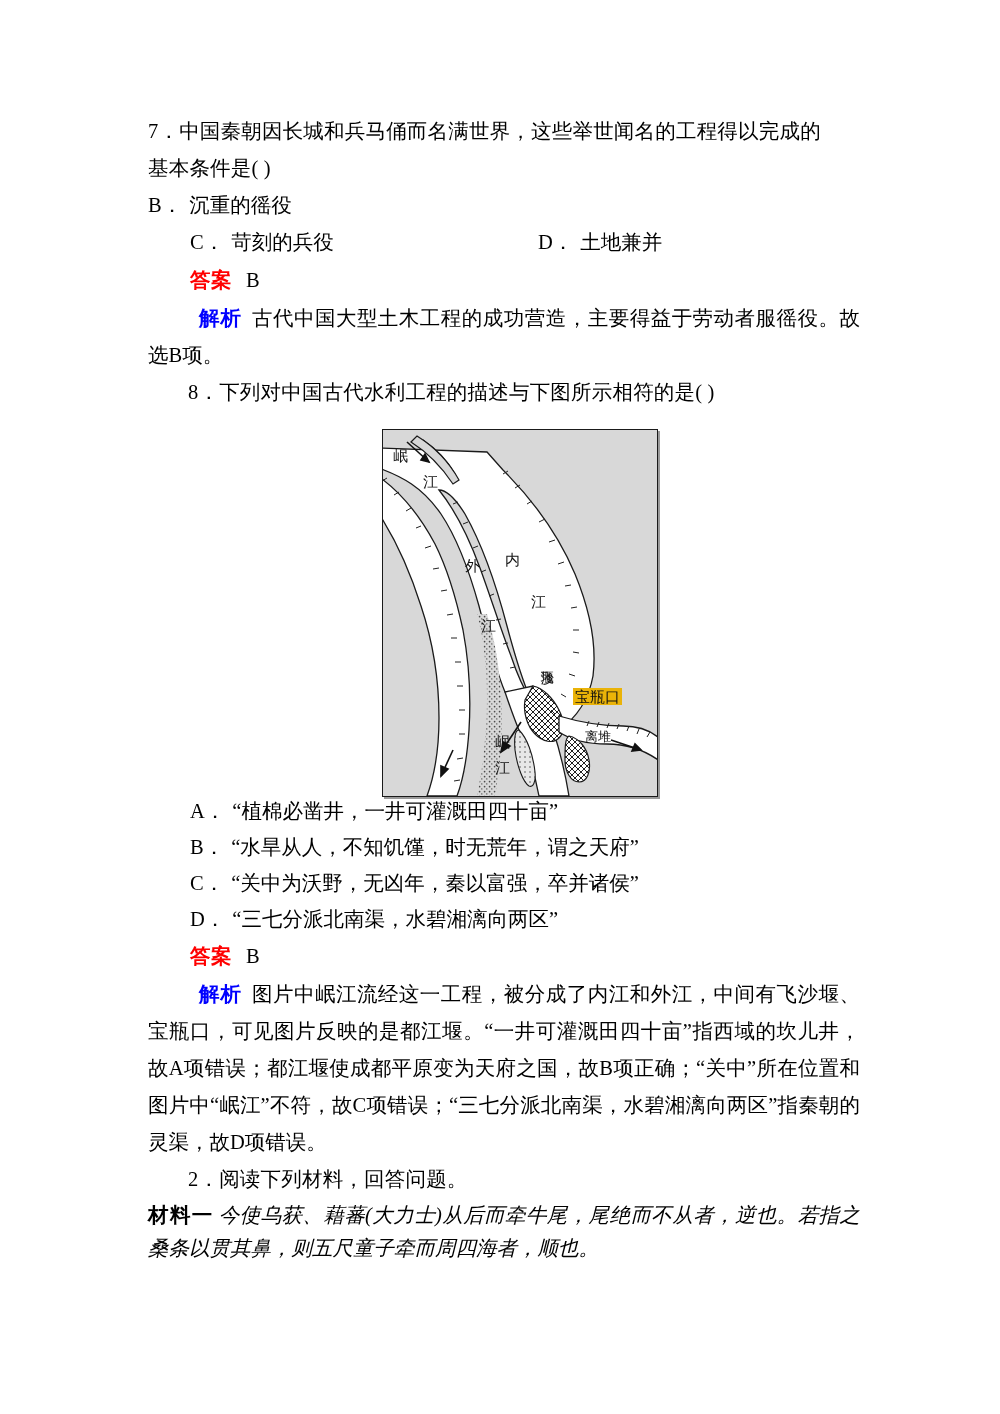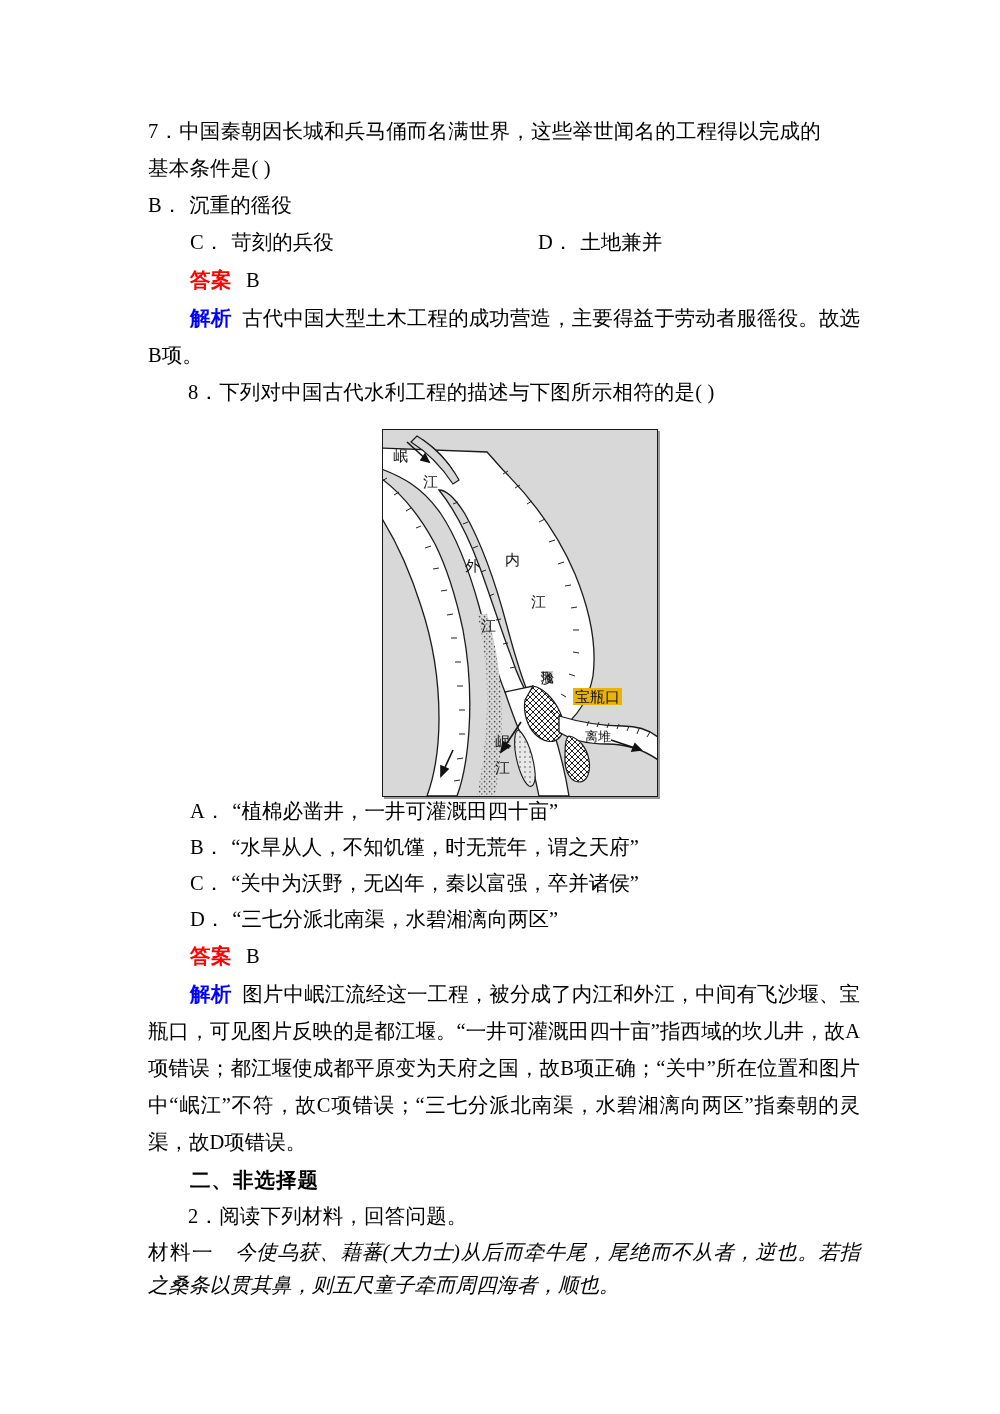--- a/index.html
+++ b/index.html
@@ -96,20 +96,21 @@
   }
   .explain-body {
     font-size: 20.5px;
     line-height: 37px;
     text-align: justify;
     margin: 0;
     text-indent: 42px;
   }
   .explain-body .tag-explain {
     margin-right: 10px;
+    margin-left: 9px;
   }
 
   .section-head {
     font-size: 20.5px;
     line-height: 37px;
     font-weight: bold;
     font-family: "Liberation Sans", sans-serif;
     padding-left: 42px;
     margin: 0;
     letter-spacing: 1px;
@@ -117,25 +118,25 @@
 
   .material {
     font-size: 20.5px;
     line-height: 33px;
     margin: 0;
     text-align: justify;
     font-style: italic;
     font-family: "Liberation Serif", serif;
   }
   .material .mat-label {
-    font-weight: normal;
+    font-weight: bold;
     font-style: normal;
     font-family: "Liberation Sans", sans-serif;
     letter-spacing: 1px;
-    margin-right: 21px;
+    margin-right: 5px;
   }
 
   
   .figure-wrap {
     position: relative;
     height: 382px;
   }
   .figure {
     position: absolute;
     left: 234px;
@@ -351,21 +352,20 @@
     </p>
 
     <p class="ans-line">
       <span class="tag-answer">答案</span><span class="ans-value">B</span>
     </p>
 
     <p class="explain-body">
       <span class="tag-explain">解析</span><span>图片中岷江流经这一工程，被分成了内江和外江，中间有飞沙堰、宝瓶口，可见图片反映的是都江堰。“一井可灌溉田四十亩”指西域的坎儿井，故A项错误；都江堰使成都平原变为天府之国，故B项正确；“关中”所在位置和图片中“岷江”不符，故C项错误；“三七分派北南渠，水碧湘漓向两区”指秦朝的灵渠，故D项错误。</span>
     </p>
 
-    <p class="section-head">二、非选择题</p>
     <p class="para qline indent2">2．阅读下列材料，回答问题。</p>
 
     <p class="material">
       <span class="mat-label">材料一</span><span>今使乌获、藉蕃(大力士)从后而牵牛尾，尾绝而不从者，逆也。若指之桑条以贯其鼻，则五尺童子牵而周四海者，顺也。</span>
     </p>
 
   </div>
 </div>
 
 </body></html>

